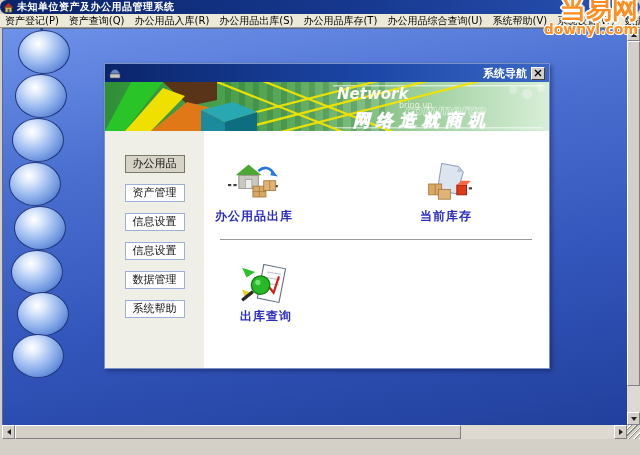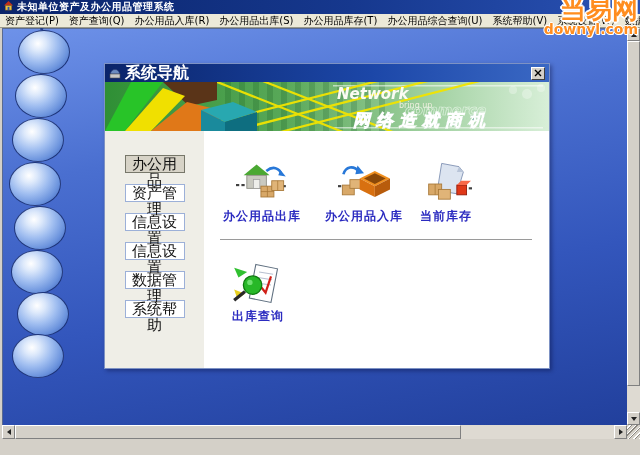--- a/index.html
+++ b/index.html
@@ -6,21 +6,21 @@
   *{box-sizing:border-box;}
   .window{
     position:relative;width:640px;height:455px;overflow:hidden;
     font-family:"DejaVu Sans","Liberation Sans",sans-serif;
     background:#d4d0c8;
   }
   
   .titlebar{
     position:absolute;left:0;top:0;width:640px;height:14px;
     background:linear-gradient(90deg,#0a246a 0%,#16388e 55%,#2a52b4 100%);
-    display:flex;align-items:flex-start;gap:3px;padding:0 3px;
+    display:flex;align-items:center;gap:3px;padding:0 3px;border-radius:7px;
   }
   .titlebar .ttl{color:#fff;font-size:10px;font-weight:bold;white-space:nowrap;letter-spacing:.5px;}
   .app-ico{width:11px;height:11px;flex:0 0 auto;}
   
   .menubar{
     position:absolute;left:0;top:14px;width:640px;height:14px;
     background:#ece9d8;border-bottom:1px solid #9a9a8a;
     display:flex;align-items:flex-end;white-space:nowrap;overflow:hidden;
     font-size:10px;color:#000;
   }
@@ -51,33 +51,33 @@
   .dialog{
     position:absolute;left:102px;top:35px;width:446px;height:306px;
     background:#efeee7;border:1px solid #7d92c4;
     box-shadow:2px 2px 4px rgba(0,0,40,.35);
   }
   .dlg-titlebar{
     position:absolute;left:0;top:0;width:444px;height:18px;
     background:linear-gradient(90deg,#0a246a 0%,#1c47a8 60%,#3a68c4 100%);
     display:flex;align-items:center;gap:4px;padding:0 4px;
   }
-  .dlg-titlebar .ttl{color:#fff;font-size:16px;font-weight:bold;flex:1;}
+  .dlg-titlebar .ttl{color:#fff;font-size:11px;font-weight:bold;flex:1;text-align:right;}
   .dlg-close{
     width:14px;height:13px;background:#d4d0c8;flex:0 0 auto;
     border:1px solid;border-color:#fff #404040 #404040 #fff;
     display:flex;align-items:center;justify-content:center;cursor:default;
   }
   .banner{position:absolute;left:0;top:18px;width:500px;height:49px;overflow:hidden;}
   .dlg-body{position:absolute;left:0;top:67px;width:444px;height:237px;display:flex;}
   .dlg-sidebar{width:99px;height:100%;background:#efeee7;padding-top:24px;}
   .side-btn{
     display:block;width:60px;height:18px;margin:0 auto 11px auto;
     background:#fff;border:1px solid #9cb0d8;
-    font-size:15px;line-height:16px;text-align:center;color:#111;cursor:default;
+    font-size:11px;line-height:16px;text-align:center;color:#111;cursor:default;
     font-family:"DejaVu Sans","Liberation Sans",sans-serif;padding:0;
   }
   .side-btn.selected{background:#d7d3c7;border:1px solid #77776a;}
   .dlg-main{position:relative;flex:1;background:#fff;height:100%;}
   .tile{position:absolute;width:100px;text-align:center;cursor:default;}
   .tile svg{display:block;margin:0 auto;}
   .tile-label{display:block;margin-top:1px;font-size:12px;font-weight:bold;color:#2b2bc0;letter-spacing:1px;white-space:nowrap;}
   .divider{position:absolute;left:16px;top:108px;width:312px;height:1px;background:#9a9a9a;}
   
   .vscroll{position:absolute;right:0;top:28px;width:13px;height:397px;background:#dedad2;}
@@ -226,77 +226,60 @@
           <button class="side-btn selected">办公用品</button>
           <button class="side-btn">资产管理</button>
           <button class="side-btn">信息设置</button>
           <button class="side-btn">信息设置</button>
           <button class="side-btn">数据管理</button>
           <button class="side-btn">系统帮助</button>
         </div>
 
         <div class="dlg-main">
 
-          <div class="tile" style="left:8px;top:30px">
+          <div class="tile" style="left:0;top:30px">
             <svg width="52" height="46" viewBox="0 0 48 42">
               <g fill="#404040">
                   <rect x="0" y="21" width="3" height="2"></rect>
                   <rect x="5" y="21" width="3" height="2"></rect>
                   <rect x="43" y="22" width="3" height="2"></rect>
                 </g>
               <polygon points="7,13 19,3 31,13" fill="#4aa832"></polygon>
               <rect x="10" y="13" width="18" height="12" fill="#c9c9c0" stroke="#8a8a80" stroke-width="0.8"></rect>
               <rect x="16" y="17" width="6" height="8" fill="#eeeeea" stroke="#999" stroke-width="0.6"></rect>
               <path d="M28 9 C34 4,40 6,42 12" fill="none" stroke="#2878d8" stroke-width="2.4"></path>
               <polygon points="39,13 46,14 41,8" fill="#2878d8"></polygon>
               <rect x="23" y="23" width="12" height="10" fill="#d8a868" stroke="#a87838" stroke-width="0.8"></rect>
               <path d="M29 23 V33 M23 28 H35" stroke="#a87838" stroke-width="0.7"></path>
               <rect x="33" y="18" width="11" height="9" fill="#e0b478" stroke="#a87838" stroke-width="0.8"></rect>
               <path d="M38.5 18 V27" stroke="#a87838" stroke-width="0.7"></path>
             </svg>
             <span class="tile-label">办公用品出库</span>
           </div>
 
-          <div class="tile" style="left:110px;top:30px">
-            <svg width="52" height="46" viewBox="0 0 48 42">
-              <g fill="#404040">
-                  <rect x="0" y="22" width="3" height="2"></rect>
-                  <rect x="45" y="23" width="3" height="2"></rect>
-                </g>
-              <path d="M20 10 C14 3,7 5,5 12" fill="none" stroke="#2878d8" stroke-width="2.4"></path>
-              <polygon points="18,4 24,11 16,12" fill="#2878d8"></polygon>
-              <rect x="4" y="22" width="11" height="9" fill="#d8a868" stroke="#a87838" stroke-width="0.8"></rect>
-              <rect x="11" y="17" width="10" height="8" fill="#e0b478" stroke="#a87838" stroke-width="0.8"></rect>
-              <polygon points="20,16 34,9 48,16 34,23" fill="#f09020"></polygon>
-              <polygon points="24,16 34,11 44,16 34,21" fill="#8a4808"></polygon>
-              <polygon points="20,16 34,23 34,33 20,26" fill="#d87010"></polygon>
-              <polygon points="34,23 48,16 48,26 34,33" fill="#b85c0c"></polygon>
-            </svg>
-            <span class="tile-label">办公用品入库</span>
-          </div>
 
           <div class="tile" style="left:192px;top:30px">
             <svg width="52" height="46" viewBox="0 0 48 42">
               <g fill="#404040">
                   <rect x="45" y="24" width="3" height="2"></rect>
                 </g>
               <polygon points="20,2 36,5 40,10 34,30 16,27" fill="#dce4f0" stroke="#8898b8" stroke-width="0.9"></polygon>
               <polygon points="36,5 40,10 34,10" fill="#b8c4d8"></polygon>
               <rect x="8" y="21" width="12" height="10" fill="#d8a868" stroke="#a87838" stroke-width="0.8"></rect>
               <path d="M14 21 V31" stroke="#a87838" stroke-width="0.7"></path>
               <rect x="17" y="26" width="11" height="9" fill="#e0b478" stroke="#a87838" stroke-width="0.8"></rect>
               <rect x="34" y="22" width="9" height="9" fill="#e03818" stroke="#901808" stroke-width="0.8"></rect>
               <polygon points="34,22 38,18 47,18 43,22" fill="#f86848"></polygon>
             </svg>
             <span class="tile-label">当前库存</span>
           </div>
 
           <div class="divider"></div>
 
-          <div class="tile" style="left:4px;top:130px">
+          <div class="tile" style="left:12px;top:130px">
             <svg width="52" height="46" viewBox="0 0 48 42">
               <polygon points="2,6 14,10 6,15" fill="#30c030"></polygon>
               <polygon points="2,26 12,30 5,35" fill="#e8d020"></polygon>
               <polygon points="22,3 42,7 36,38 16,34" fill="#ffffff" stroke="#607080" stroke-width="1"></polygon>
               <path d="M25 10 L38 12 M24 15 L37 17 M23 20 L36 22" stroke="#b8c0d0" stroke-width="1"></path>
               <path d="M27 24 L31 29 L36 14" stroke="#d02018" stroke-width="2" fill="none"></path>
               <line x1="12" y1="28" x2="2" y2="36" stroke="#282828" stroke-width="3"></line>
               <circle cx="19" cy="22" r="8.5" fill="#28b828" stroke="#0e7a0e" stroke-width="1.2"></circle>
               <circle cx="16.5" cy="19.5" r="2.5" fill="#70e070"></circle>
             </svg>

